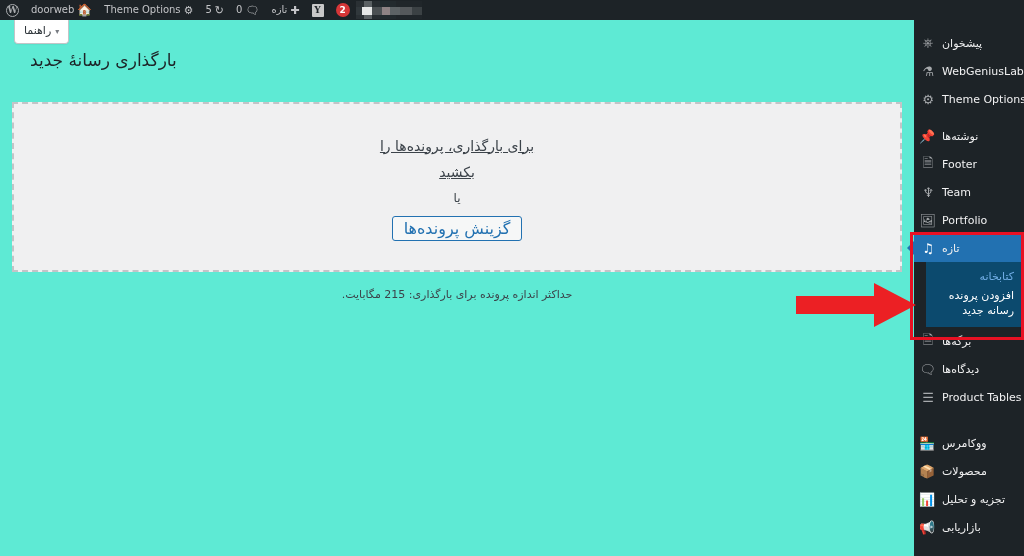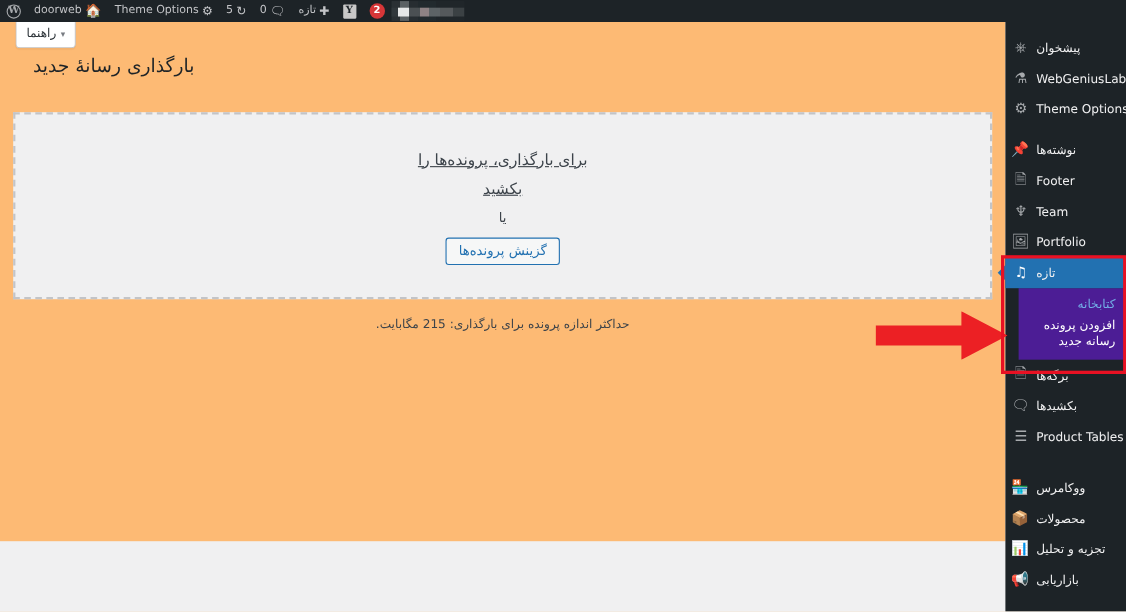--- a/index.html
+++ b/index.html
@@ -104,37 +104,37 @@
   .menu-item.current .mi-ico { color: #fff; }
   .menu-item.current::after {
     content: "";
     position: absolute; left: -7px; top: 50%;
     transform: translateY(-50%);
     border-style: solid;
     border-width: 7px 7px 7px 0;
     border-color: transparent #2271b1 transparent transparent;
   }
   .menu-sep { height: 9px; }
-  .submenu { background: #4c1d95; padding: 5px 0 7px 0; margin-left: 12px; }
+  .submenu { background: #0c4a6e; padding: 5px 0 7px 0; margin-left: 12px; }
   .submenu-item {
     display: block;
     padding: 2px 10px 2px 8px;
     font-size: 11px;
     line-height: 15px;
     color: #fff;
     text-align: right;
   }
   .submenu-item.sub-link { color: #72aee6; }
   .submenu-item.sub-current { color: #fff; font-weight: normal; }
 
   
   #content {
     position: absolute; top: 20px; right: 110px;
-    width: 914px; height: 472px;
-    background: #fdba74;
+    width: 914px; height: 536px;
+    background: #5eead4;
     overflow: hidden;
   }
   #help-tab {
     position: absolute; top: 0; left: 14px;
     background: #fff;
     border: 1px solid #c3c4c7;
     border-top: none;
     border-radius: 0 0 4px 4px;
     font-size: 11px;
     color: #2c3338;
@@ -176,21 +176,21 @@
     color: #3c434a;
     line-height: 20px;
     margin-top: 2px;
   }
   #select-files-btn {
     margin-top: 6px;
     background: #f6f7f7;
     border: 1px solid #2271b1;
     color: #2271b1;
     border-radius: 3px;
-    font-size: 12px;
+    font-size: 16px;
     padding: 4px 11px;
     line-height: 15px;
     font-family: inherit;
     cursor: pointer;
   }
   #notice-lines {
     position: absolute;
     top: 262px; left: 16px; right: 16px;
     text-align: center;
     color: #3c434a;
@@ -317,21 +317,21 @@
       <div class="submenu-item sub-current">افزودن پرونده رسانه جدید</div>
     </div>
 
     <div class="menu-item">
       <span class="mi-ico">🗎</span>
       <span class="mi-label">برگه‌ها</span>
     </div>
 
     <div class="menu-item">
       <span class="mi-ico">🗨</span>
-      <span class="mi-label">بکشید‌ها</span>
+      <span class="mi-label">دیدگاه‌ها</span>
     </div>
 
     <div class="menu-item">
       <span class="mi-ico">☰</span>
       <span class="mi-label">Product Tables</span>
     </div>
 
     <div class="menu-sep"></div>
     <div class="menu-sep"></div>
 

